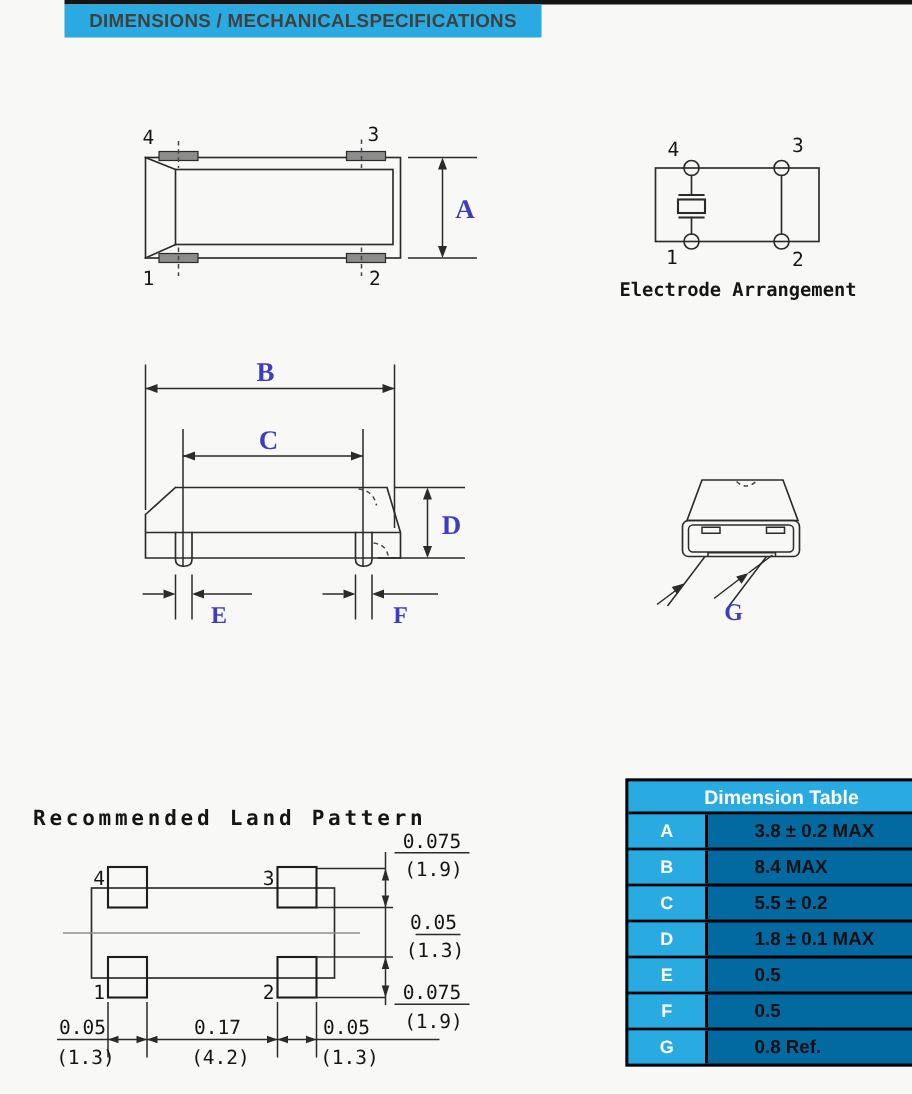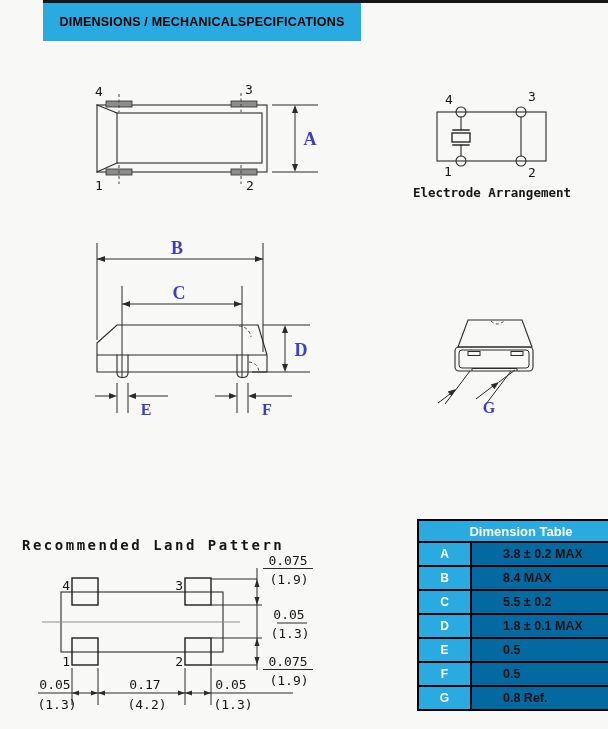--- a/index.html
+++ b/index.html
@@ -1,21 +1,21 @@
 <!DOCTYPE html>
 <html><head>
 <meta charset="utf-8">
 <style>
   html,body{margin:0;padding:0;}
   body{width:608px;height:729px;background:#f8f8f6;position:relative;
        font-family:"Liberation Sans",sans-serif;overflow:hidden;}
   .topline{position:absolute;left:43px;top:0;width:565px;height:3px;background:#151515;}
-  .banner{position:absolute;left:43px;top:3px;width:318px;height:38px;
+  .banner{position:absolute;left:43px;top:3px;width:318px;height:22px;
           display:flex;align-items:center;justify-content:center;
-          color:#000000;font-weight:bold;font-size:12.5px;letter-spacing:.2px;}
+          color:#404040;font-weight:bold;font-size:12.5px;letter-spacing:.2px;}
   svg{position:absolute;left:0;top:0;}
   .ln{stroke:#2b2b2b;stroke-width:1.1;fill:none;stroke-linecap:square;}
   .thin{stroke:#2b2b2b;stroke-width:1;fill:none;}
   .gray{stroke:#8f8f8f;stroke-width:1;fill:none;}
   .dash{stroke:#444;stroke-width:1;fill:none;stroke-dasharray:3,2.5;}
   .arr{fill:#2b2b2b;stroke:none;}
   .pad{fill:#8c8c8c;stroke:#2b2b2b;stroke-width:.8;}
   .lppad{fill:none;stroke:#1d1d1d;stroke-width:1.4;}
   text{user-select:none;}
   .dimL{font-family:"Liberation Serif",serif;font-weight:bold;font-size:18px;fill:#3d3dc4;}

